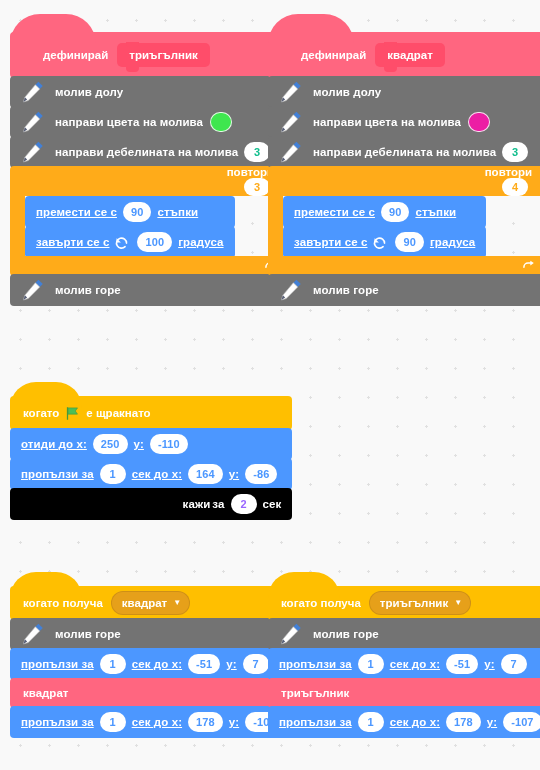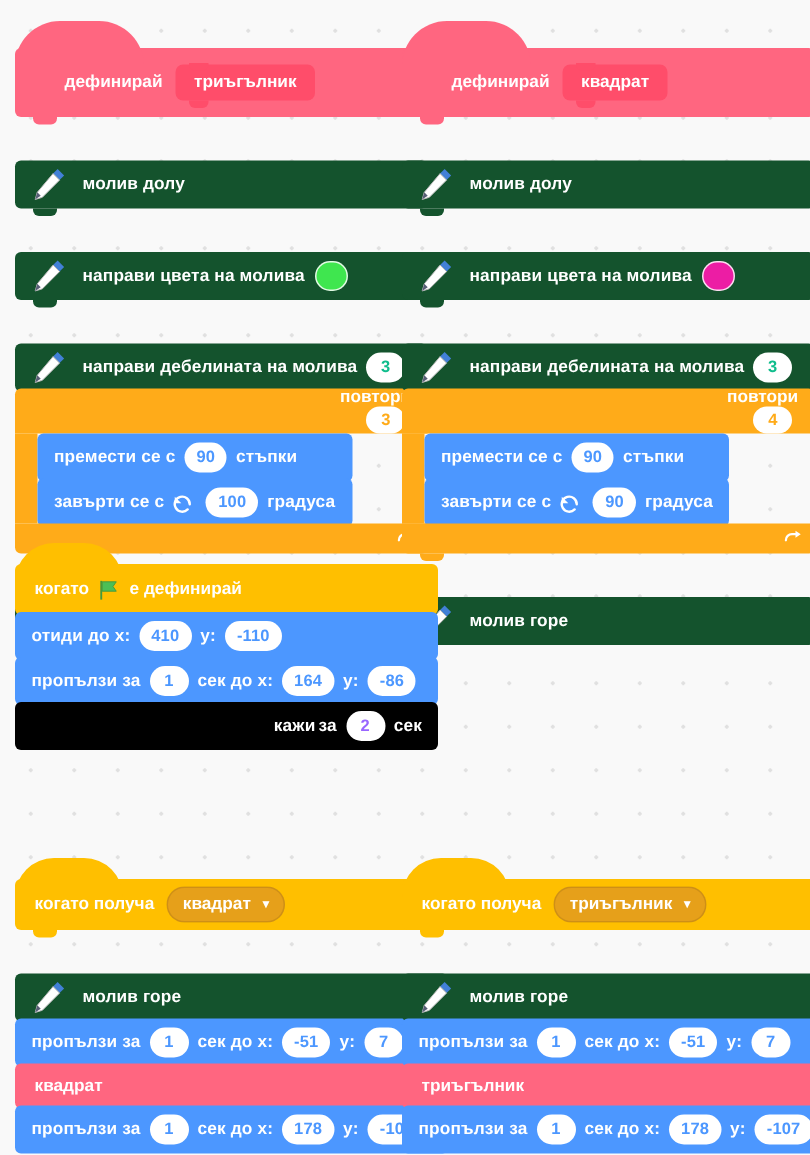--- a/index.html
+++ b/index.html
@@ -31,22 +31,22 @@
     border-radius:4px;
     margin-bottom:-2px;
   }
   .blk::after{ 
     content:"";position:absolute;left:12px;top:100%;
     width:16px;height:5px;border-radius:0 0 4px 4px;
     background:inherit;
   }
   .blk.nonotch::after{display:none;}
 
-  .motion{background:#4c97ff;}
-  .pen{background:#14532d;margin-top:31px;}
+  .motion{background:#4c97ff;text-decoration:underline;}
+  .pen{background:#737373;}
   .events{background:#ffbf00;}
   .looks{background:#000000;justify-content:flex-end;}
 
   
   .hat{
     position:relative;
     border-radius:4px;
     padding:0 12px;
     display:flex;align-items:center;
     height:34px;
@@ -326,35 +326,35 @@
     <div class="blk pen nonotch">
       <svg class="pen-icon" viewBox="0 0 24 24">
         <path d="M17 2.5 L21 6.5 L18.2 9.3 L14.2 5.3 Z" fill="#4280d7"></path>
         <path d="M14.2 5.3 L18.2 9.3 L7.6 19.9 L3.2 21.2 L4.5 16.8 Z" fill="#ffffff" stroke="#bbbbbb" stroke-width=".6"></path>
         <path d="M3.2 21.2 L4.5 16.8 L6.6 18.9 Z" fill="#575e75"></path>
       </svg>
       <span class="lbl">молив горе</span>
     </div>
   </div>
 
-  <div class="script" style="left:10px;top:376px;">
+  <div class="script" style="left:10px;top:396px;">
 
     <div class="hat events" style="background:#ffbf00;">
       <span class="lbl">когато</span>
       <svg class="flag-icon" viewBox="0 0 24 24">
         <rect x="3" y="2" width="2" height="20" fill="#45993d"></rect>
         <path d="M5 3 H20 L16.5 8 L20 13 H5 Z" fill="#4cbf56" stroke="#45993d" stroke-width="1"></path>
       </svg>
-      <span class="lbl">е дефинирай</span>
+      <span class="lbl">е щракнато</span>
     </div>
 
 
     <div class="blk motion">
       <span class="lbl">отиди до x:</span>
-      <span class="oval motiono">410</span>
+      <span class="oval motiono">250</span>
       <span class="lbl">y:</span>
       <span class="oval motiono">-110</span>
     </div>
 
     <div class="blk motion">
       <span class="lbl">пропълзи за</span>
       <span class="oval motiono">1</span>
       <span class="lbl">сек до x:</span>
       <span class="oval motiono">164</span>
       <span class="lbl">y:</span>

